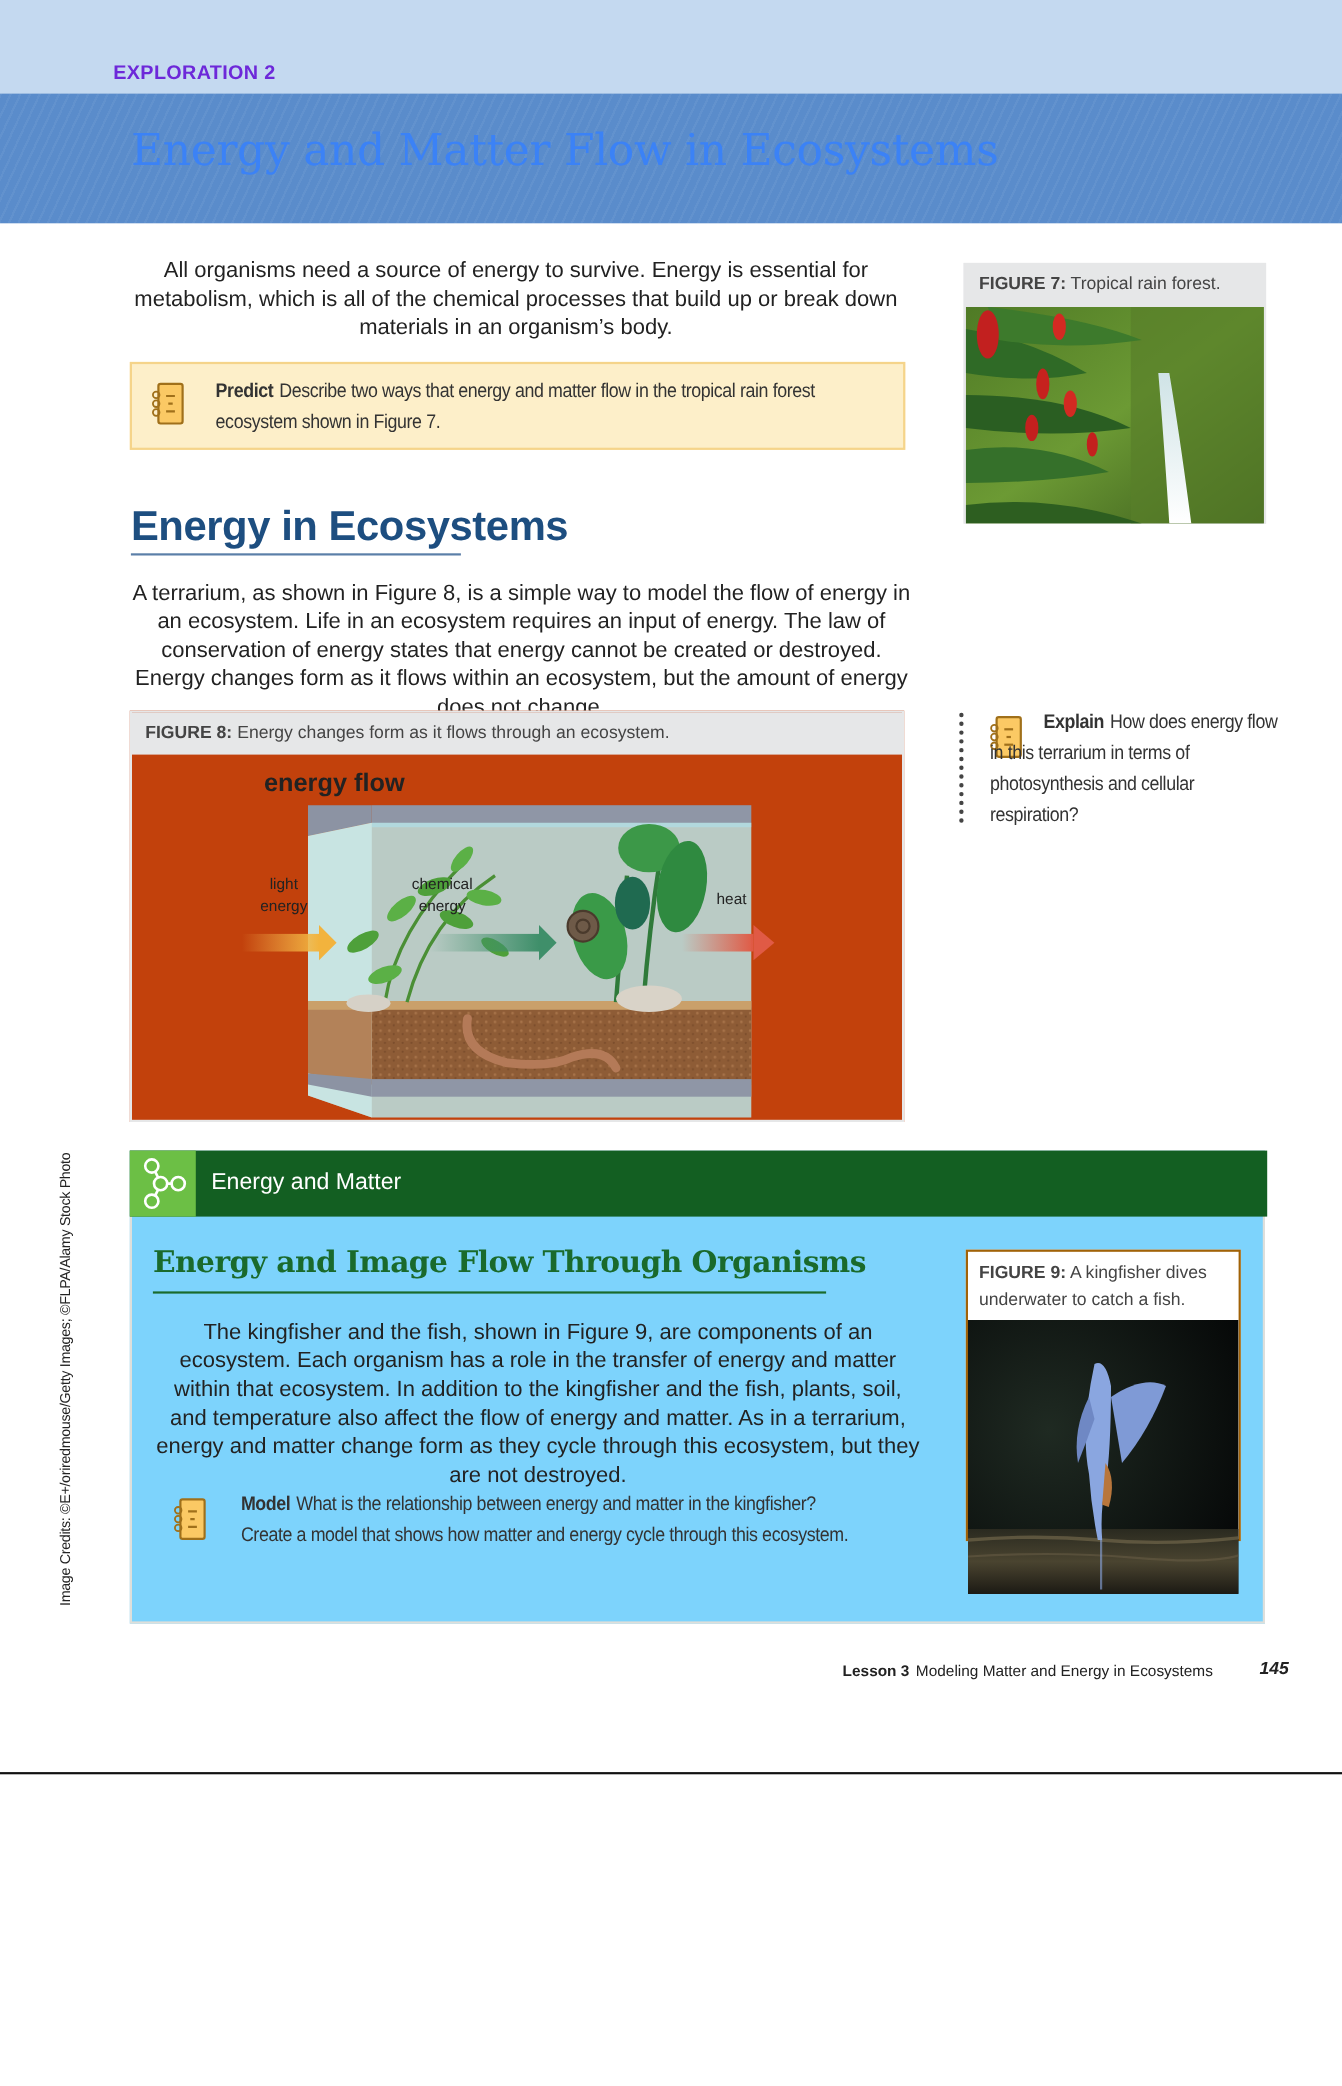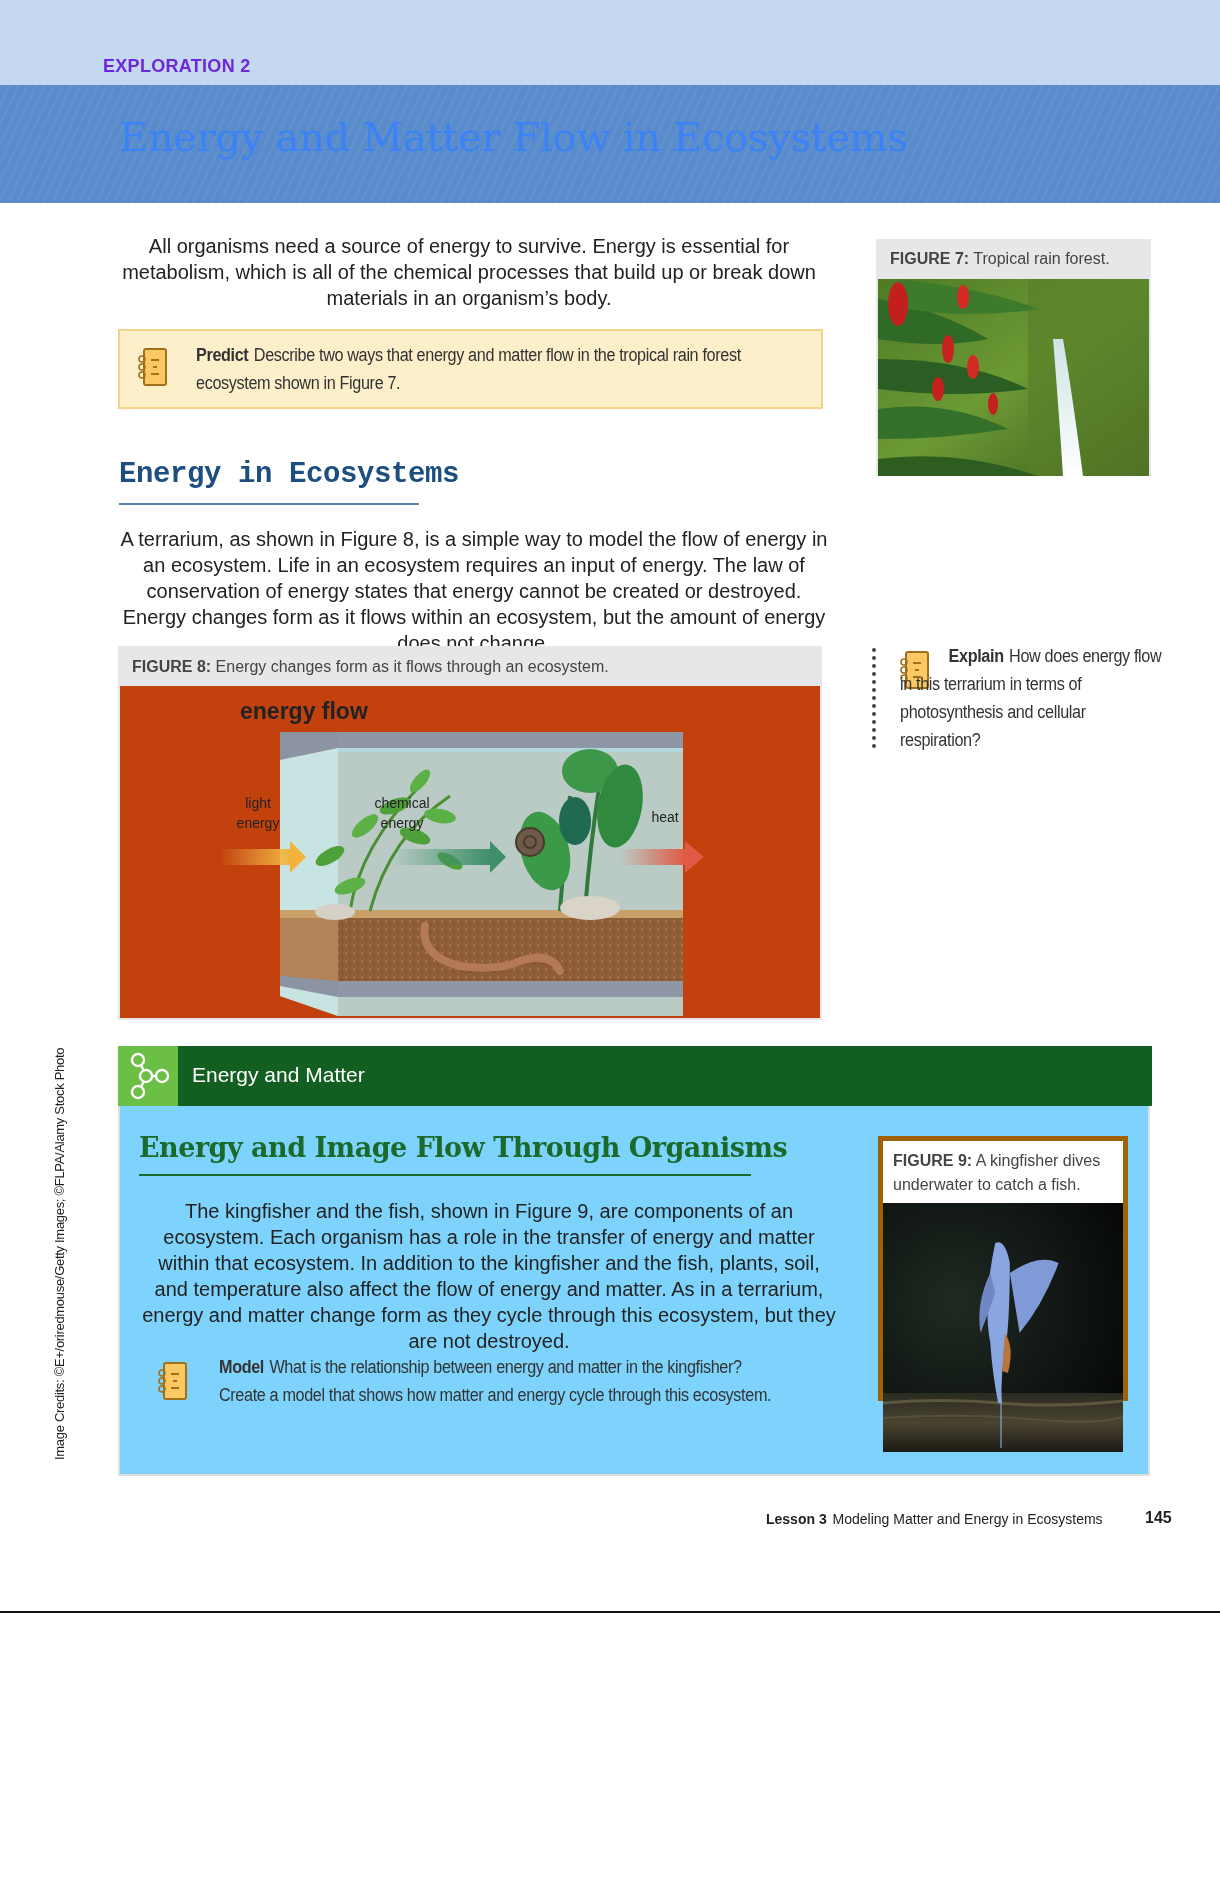--- a/index.html
+++ b/index.html
@@ -19,21 +19,21 @@
   #intro-text { left: 119px; top: 233px; width: 700px; }
 
   
   #predict-box { left: 118px; top: 329px; width: 705px; height: 80px; background: #fdefc9; border: 2px solid #f5d48a; }
   .notebook-icon { position: absolute; width: 30px; height: 40px; }
   .notebook-icon svg { width: 100%; height: 100%; display: block; }
   .prompt-text { position: absolute; font-family: "Liberation Sans", sans-serif; font-size: 18px; line-height: 28px; color: #333; letter-spacing: -0.4px; transform: scaleX(0.9); transform-origin: left top; }
   .prompt-text b { color: #333; margin-right: 6px; }
 
   
-  #section-heading { left: 119px; top: 458px; font-family: Liberation Mono, monospace; font-size: 29px; color: #1d4e80; font-weight: bold; letter-spacing: -0.4px; }
+  #section-heading { left: 119px; top: 458px; font-family: Liberation Sans, sans-serif; font-size: 38px; color: #1d4e80; font-weight: bold; letter-spacing: -0.4px; }
   #section-rule { left: 119px; top: 503px; width: 300px; height: 2px; background: #5b7fa8; }
 
   #terrarium-text { left: 119px; top: 526px; width: 710px; }
 
   
   #fig8 { left: 118px; top: 646px; width: 704px; height: 374px; background: #c2410c; border: 2px solid #e6e7e8; }
   #fig8-cap { position: absolute; left: 0; top: 0; width: 100%; height: 38px; background: #e6e7e8; padding: 10px 0 0 12px; font-size: 16px; color: #444; }
   .cap-label { font-weight: bold; color: #444; }
   #fig8-svg { position: absolute; left: 0; top: 38px; }
 
@@ -52,31 +52,31 @@
   #em-bar { position: absolute; left: -2px; top: -2px; width: 1034px; height: 60px; background: #135f22; }
   #em-icon-box { position: absolute; left: 0; top: 0; width: 60px; height: 60px; background: #6cbf45; }
   #em-bar-title { position: absolute; left: 74px; top: 17px; font-size: 21px; color: #fff; font-weight: normal; }
   #em-heading { position: absolute; left: 19px; top: 84px; font-family: "DejaVu Serif", serif; font-size: 27px; font-weight: bold; color: #1a6a2c; letter-spacing: -0.5px; }
   #em-rule { position: absolute; left: 19px; top: 126px; width: 612px; height: 2px; background: #1a6a2c; }
   #em-text { position: absolute; left: 19px; top: 150px; width: 700px; }
   #model-icon { position: absolute; left: 38px; top: 313px; }
   #model-text { position: absolute; left: 99px; top: 305px; width: 620px; }
 
   
-  #fig9 { position: absolute; left: 758px; top: 88px; width: 250px; height: 265px; background: #fff; border: 5px solid #a16207; }
+  #fig9 { position: absolute; left: 758px; top: 88px; width: 250px; height: 265px; background: #fff; border: 2px solid #a16207; }
   #fig9-cap { position: absolute; left: 10px; top: 8px; width: 230px; font-size: 16px; line-height: 24px; color: #444; }
   #fig9-img { position: absolute; left: 0; top: 62px; width: 100%; height: 249px; }
 
   
   #credits { left: 52px; top: 1460px; transform-origin: left top; transform: rotate(-90deg); font-size: 13px; color: #222; white-space: nowrap; letter-spacing: -0.3px; }
 
   
   #footer { left: 766px; top: 1511px; font-size: 14px; color: #222; }
   #footer b { margin-right: 2px; }
-  #page-number { left: 1145px; top: 1509px; font-size: 16px; font-weight: bold; color: #222; }
+  #page-number { left: 1145px; top: 1509px; font-size: 16px; font-weight: bold; color: #222; font-style: italic; }
   #bottom-rule { left: 0; top: 1611px; width: 1220px; height: 2px; background: #111; }
 </style>
 </head>
 <body>
 
 <div id="hdr-top" class="abs"></div>
 <div id="hdr-band" class="abs"></div>
 <div id="exploration-label" class="abs">EXPLORATION 2</div>
 <h1 id="page-title" class="abs">Energy and Matter Flow in Ecosystems</h1>
 

